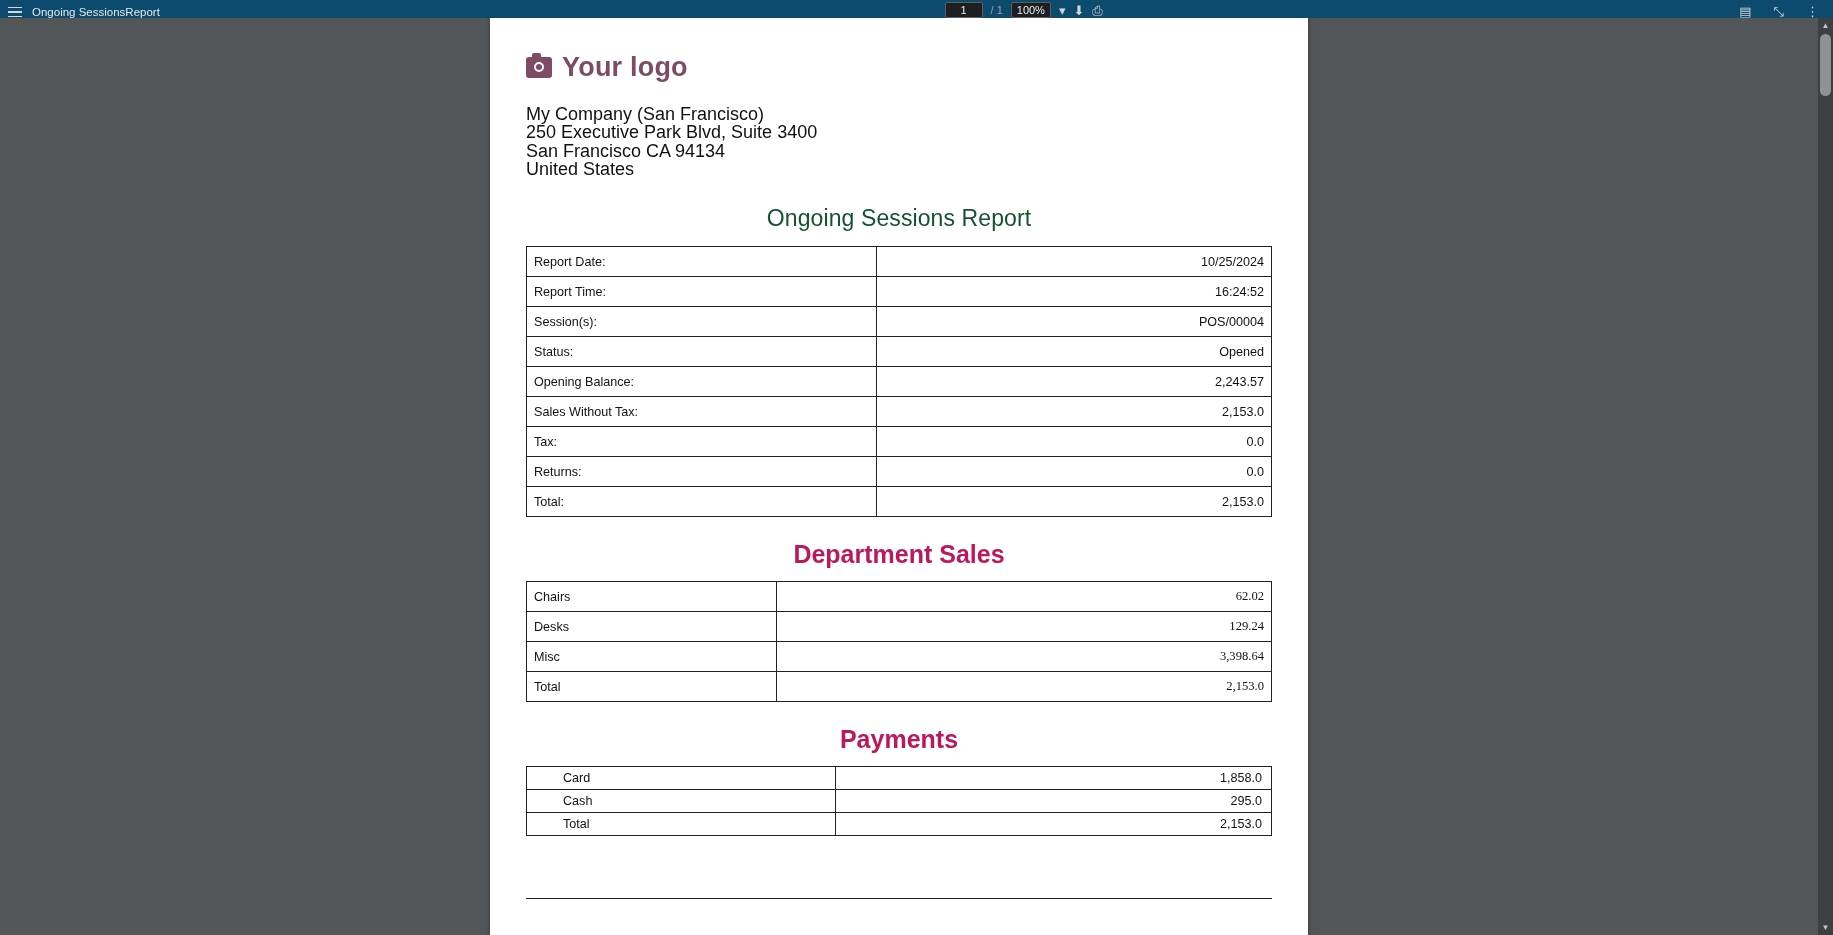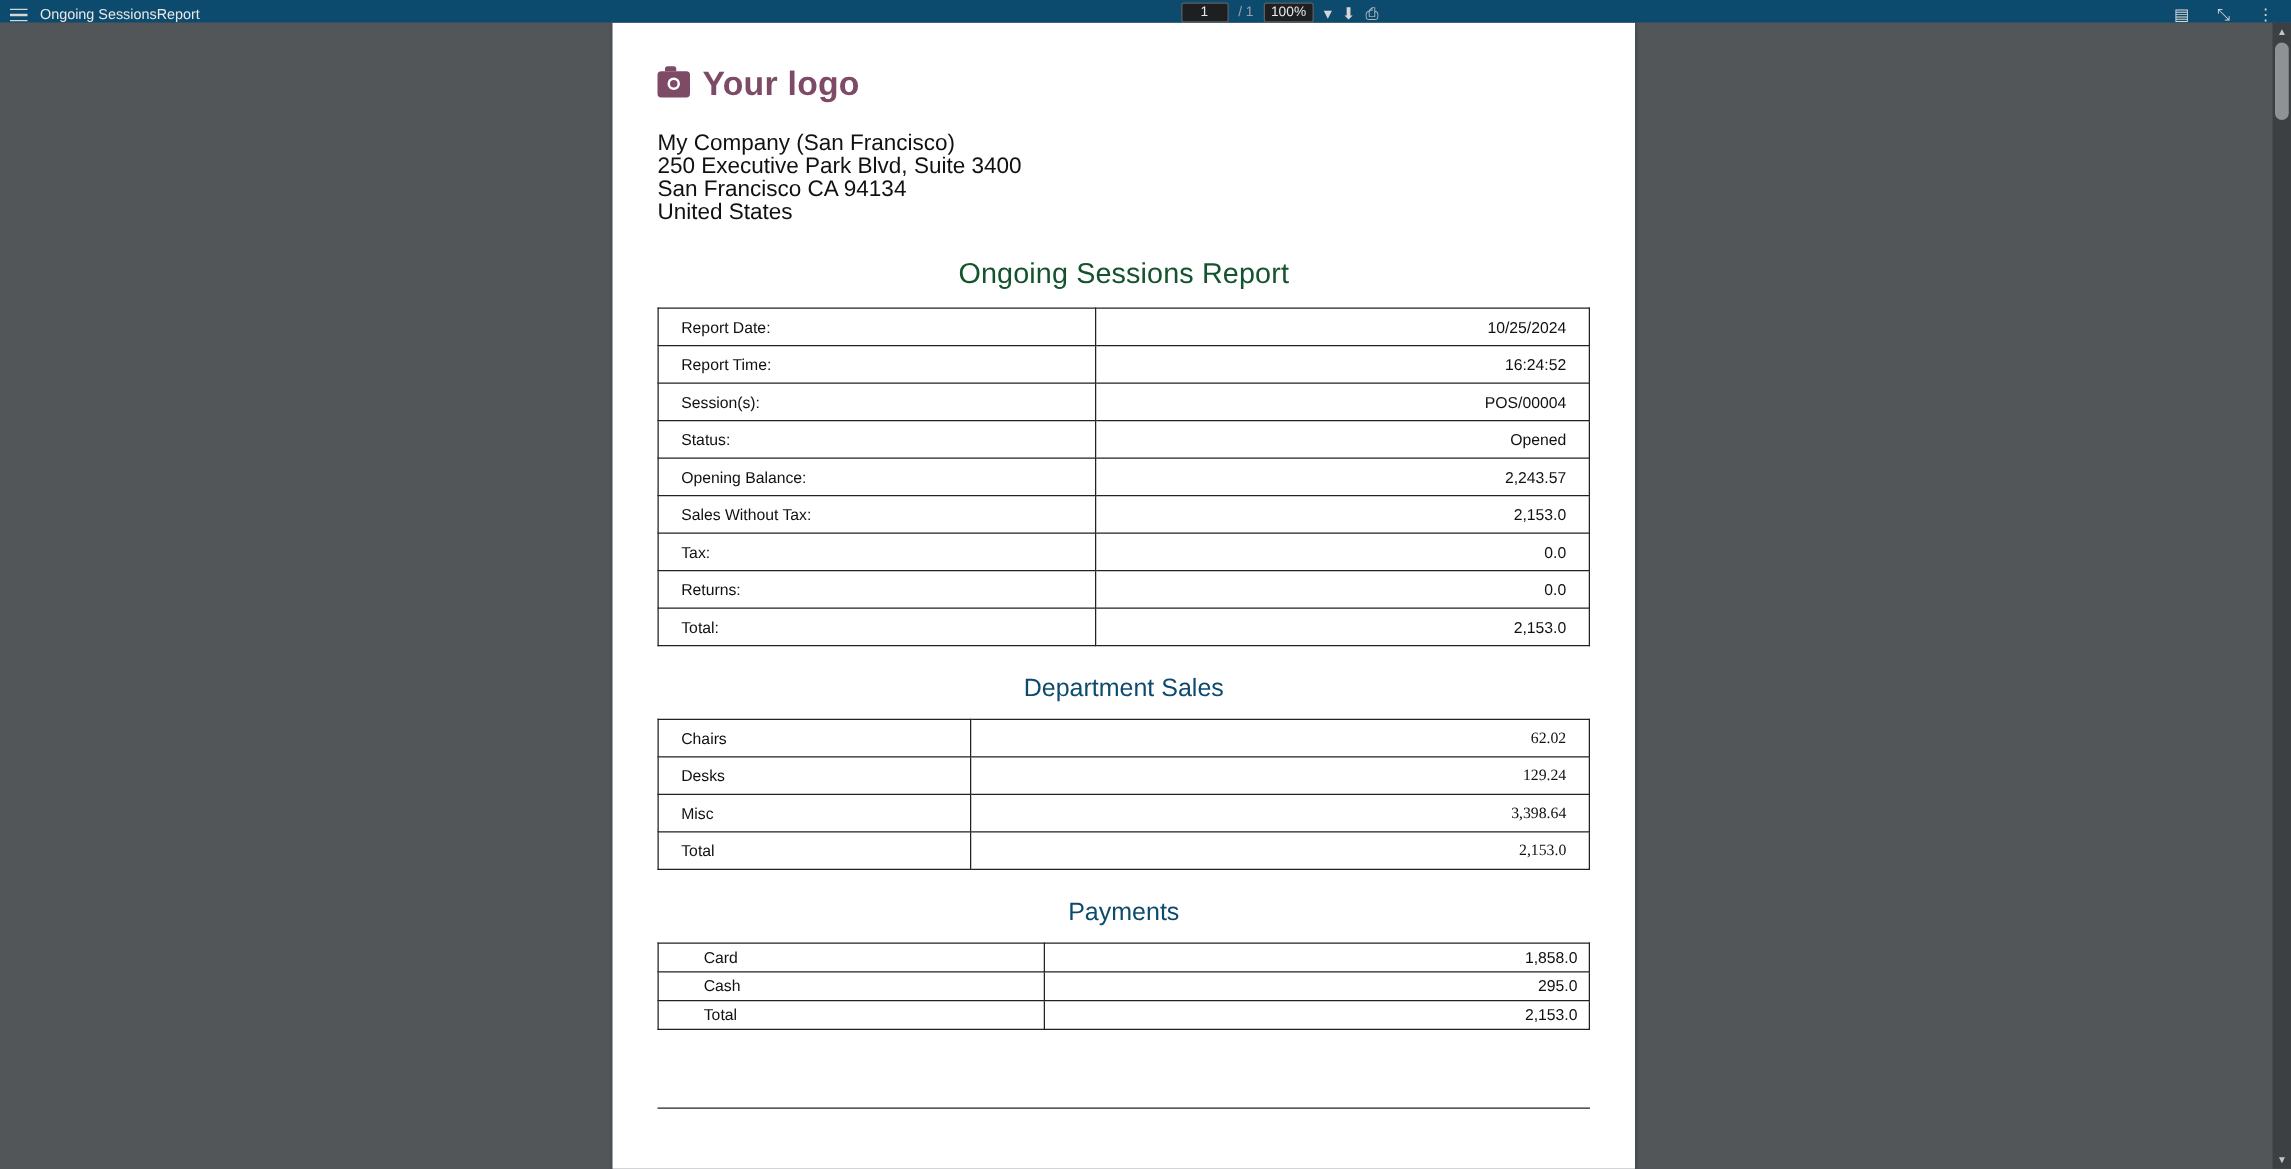--- a/index.html
+++ b/index.html
@@ -182,35 +182,35 @@
   h1.report-title {
     text-align: center;
     font-size: 23px;
     font-weight: normal;
     color: #14532d;
     margin: 27px 0 14px 0;
     letter-spacing: .1px;
   }
   h2.section-title {
     text-align: center;
-    font-size: 20px;
-    font-weight: normal;
-    color: #0c4a6e;
+    font-size: 25px;
+    font-weight: bold;
+    color: #be185d;
     margin: 23px 0 12px 0;
   }
 
   
   table {
     border-collapse: collapse;
     width: 100%;
     font-size: 12.6px;
   }
   table.bordered td {
     border: 1px solid #222;
-    padding: 7px 18px;
+    padding: 7px 7px;
     height: 15px;
   }
   table.summary td.label { width: 47%; text-align: left; }
   table.summary td.value { text-align: right; }
 
   table.dept td.label { width: 33.5%; text-align: left; }
   table.dept td.value { text-align: right; font-family: Liberation Serif, serif; }
 
   table.payments td {
     border: 1px solid #222;

